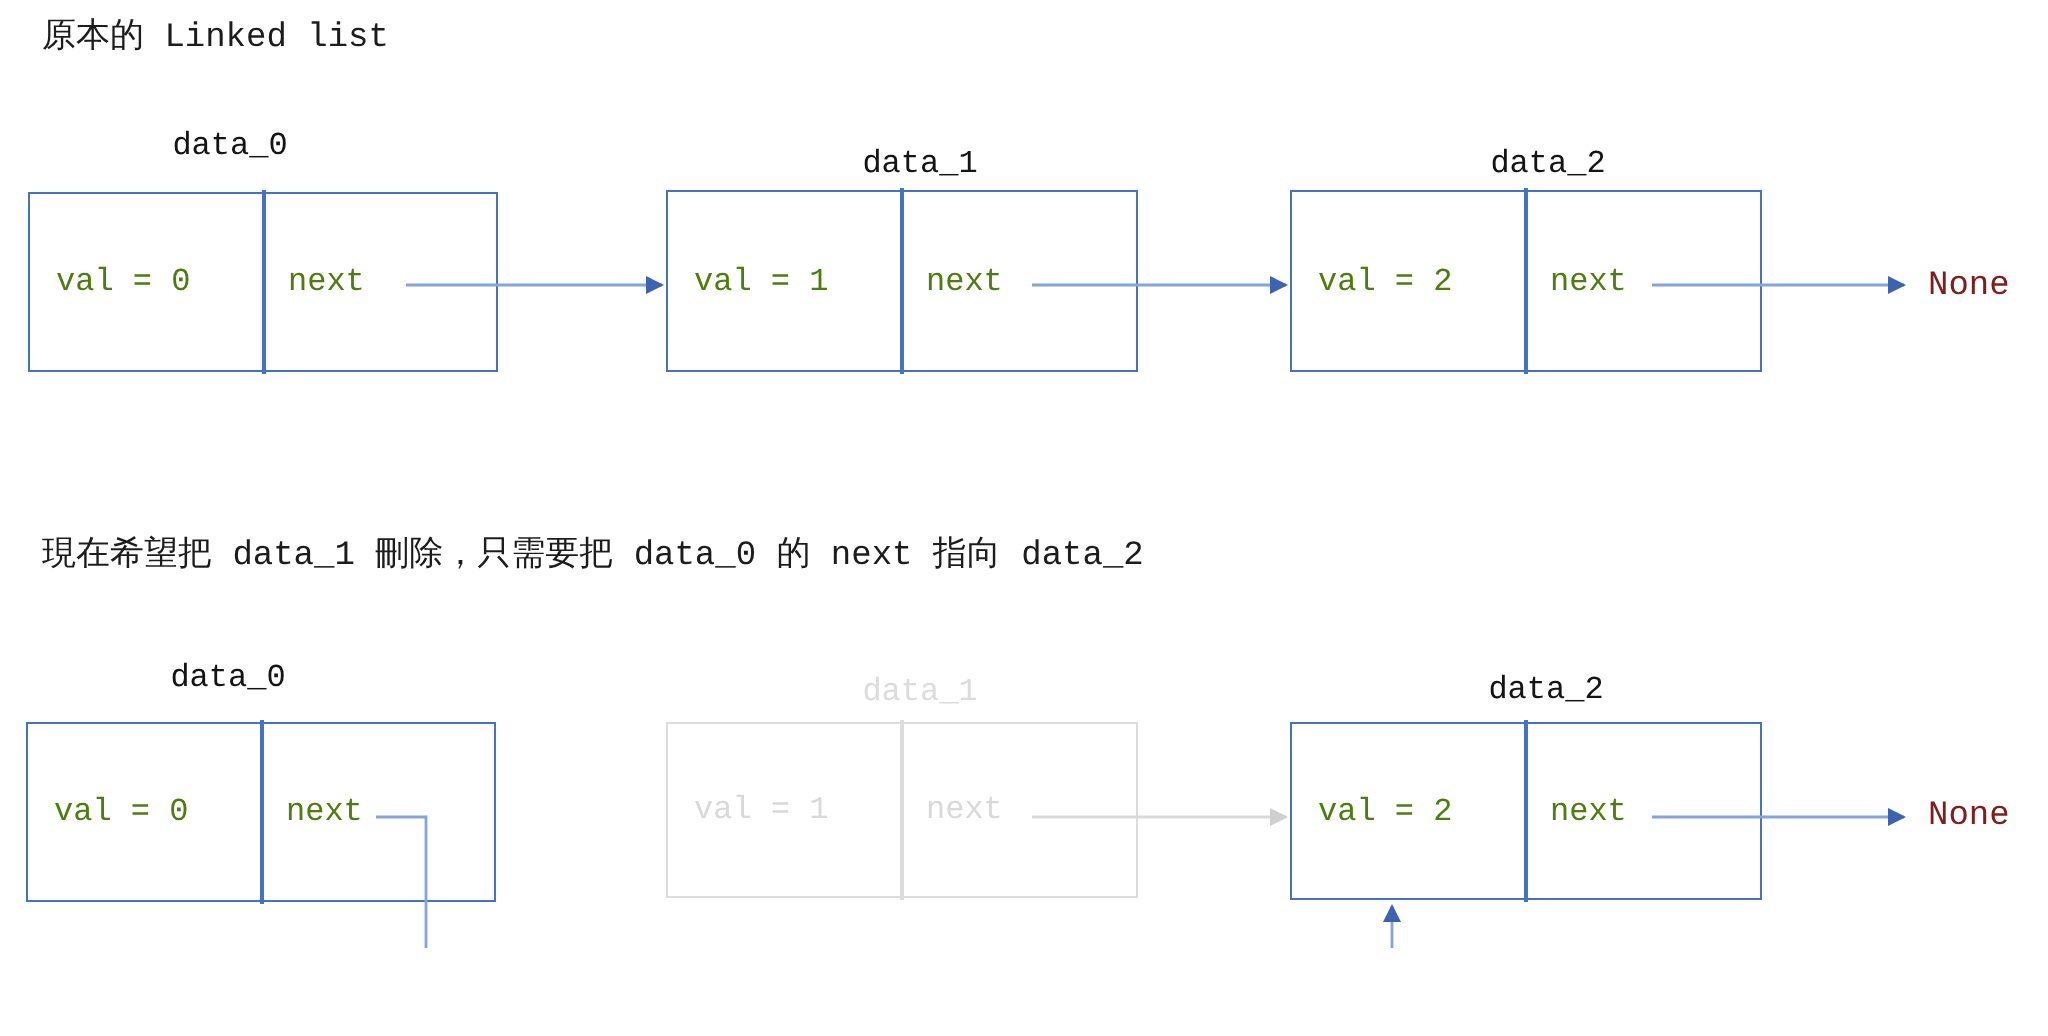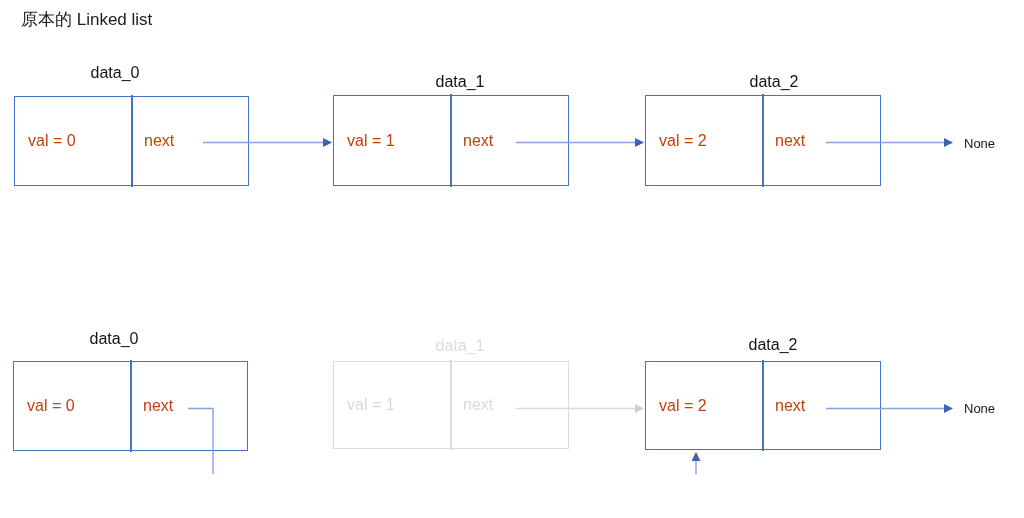--- a/index.html
+++ b/index.html
@@ -1,37 +1,37 @@
 <!DOCTYPE html>
 <html><head>
 <meta charset="utf-8">
 <style>
   html,body{margin:0;padding:0;background:#ffffff;}
   .canvas{
     position:relative;width:1024px;height:474px;background:#ffffff;overflow:hidden;
-    font-family:Liberation Sans, sans-serif;color:#1f1f1f;
+    font-family:Liberation Mono, monospace;color:#1f1f1f;
   }
   .sec-title{position:absolute;font-size:17px;line-height:22px;color:#1c1c1c;white-space:nowrap;}
   .node-label{
     position:absolute;font-size:16px;line-height:20px;color:#141414;
     transform:translateX(-50%);white-space:nowrap;
   }
   .node{position:absolute;border:1.5px solid #4472C4;background:#ffffff;box-sizing:border-box;}
   .node .divider{position:absolute;left:116px;top:-2px;bottom:-2px;width:1.5px;background:#4472C4;}
   .node .cell{
     position:absolute;top:0;bottom:0;display:flex;align-items:center;
-    font-size:16px;color:#c2410c;white-space:nowrap;
+    font-size:16px;color:#4d7c0f;white-space:nowrap;
   }
   .node .cell.val{left:0;width:116px;padding-left:13px;}
   .node .cell.next{left:117px;right:0;padding-left:12px;text-align:center;}
   .node.faded{border-color:#dcdcdc;}
   .node.faded .divider{background:#dcdcdc;}
   .node.faded .cell{color:#d9d9d9;}
   .node-label.faded{color:#dcdcdc;}
-  .none-label{position:absolute;font-size:13px;line-height:20px;color:#0f172a;white-space:nowrap;}
+  .none-label{position:absolute;font-size:17px;line-height:20px;color:#7f1d1d;white-space:nowrap;}
   svg.overlay{position:absolute;left:0;top:0;pointer-events:none;z-index:5;}
 </style>
 </head>
 <body>
 
 <div class="canvas">
 
   <svg class="overlay" width="1024" height="518" viewBox="0 0 1024 518" aria-hidden="true">
     <defs>
       <marker id="ahBlue" markerUnits="userSpaceOnUse" markerWidth="9" markerHeight="9" refX="8" refY="4.5" orient="auto">
@@ -70,20 +70,21 @@
 
   <div class="node-label" style="left:774px;top:72px">data_2</div>
   <div class="node" style="left:645px;top:95px;width:236px;height:91px">
     <div class="cell val">val = 2</div>
     <div class="divider"></div>
     <div class="cell next">next</div>
   </div>
 
   <div class="none-label" style="left:964px;top:134px">None</div>
 
+  <div class="sec-title" style="left:21px;top:268px">現在希望把 data_1 刪除，只需要把 data_0 的 next 指向 data_2</div>
 
   <div class="node-label" style="left:114px;top:329px">data_0</div>
   <div class="node" style="left:13px;top:361px;width:235px;height:90px">
     <div class="cell val">val = 0</div>
     <div class="divider"></div>
     <div class="cell next">next</div>
   </div>
 
   <div class="node-label faded" style="left:460px;top:336px">data_1</div>
   <div class="node faded" style="left:333px;top:361px;width:236px;height:88px">

